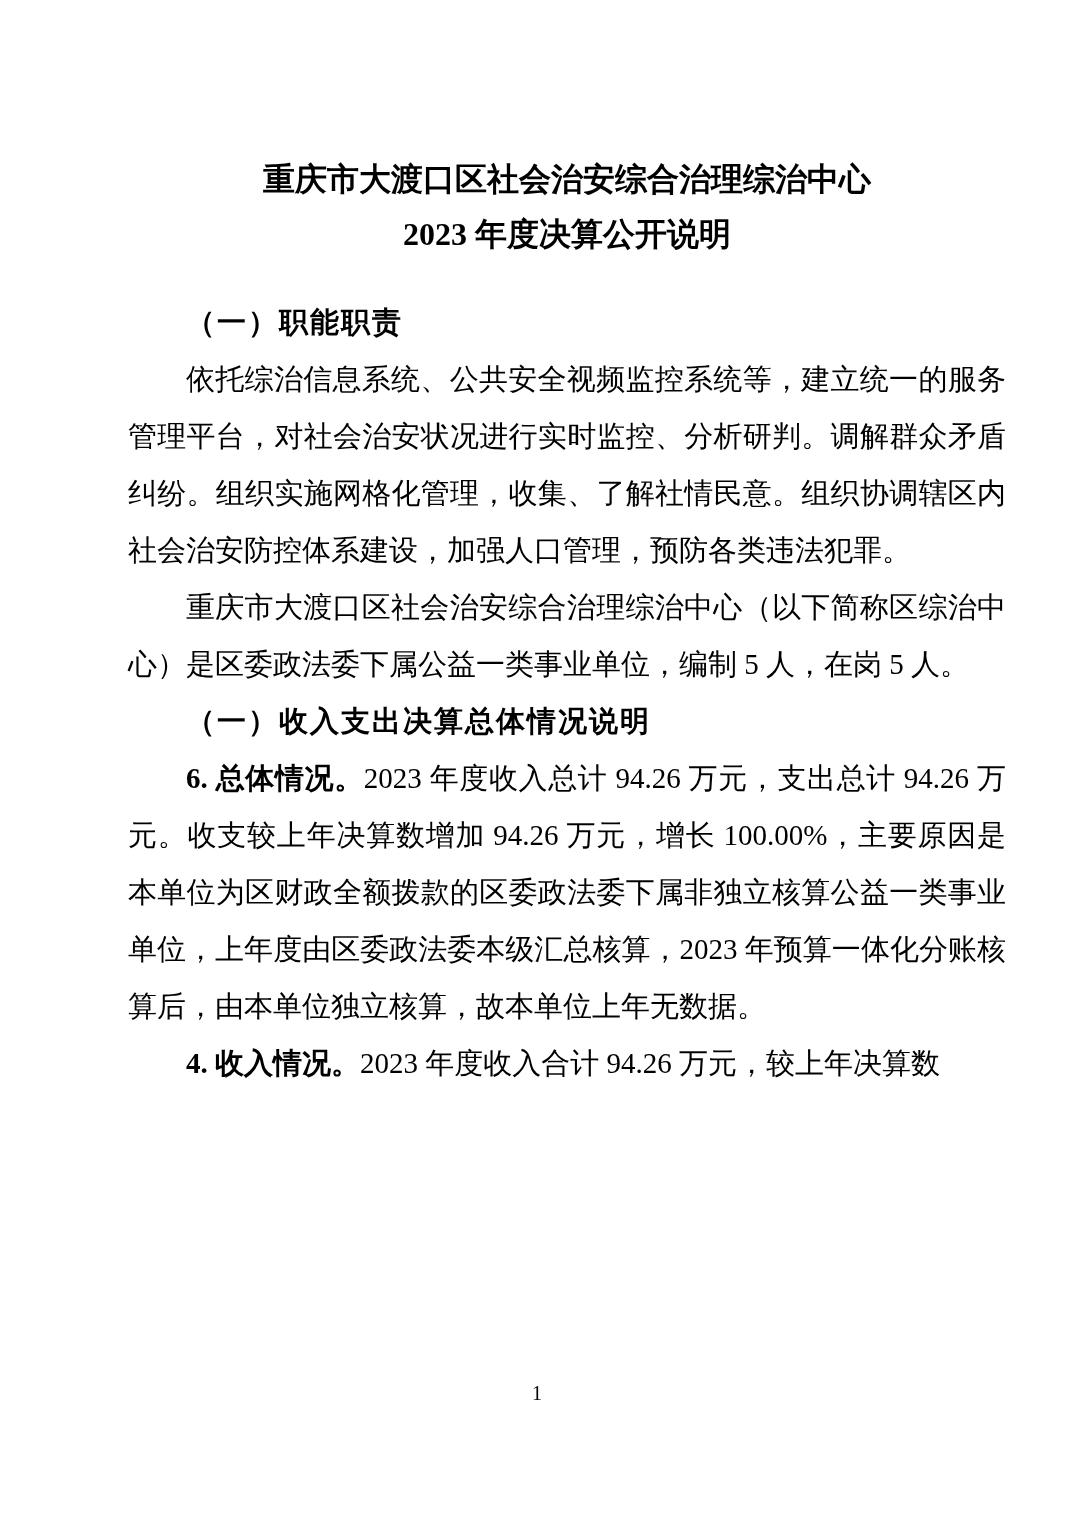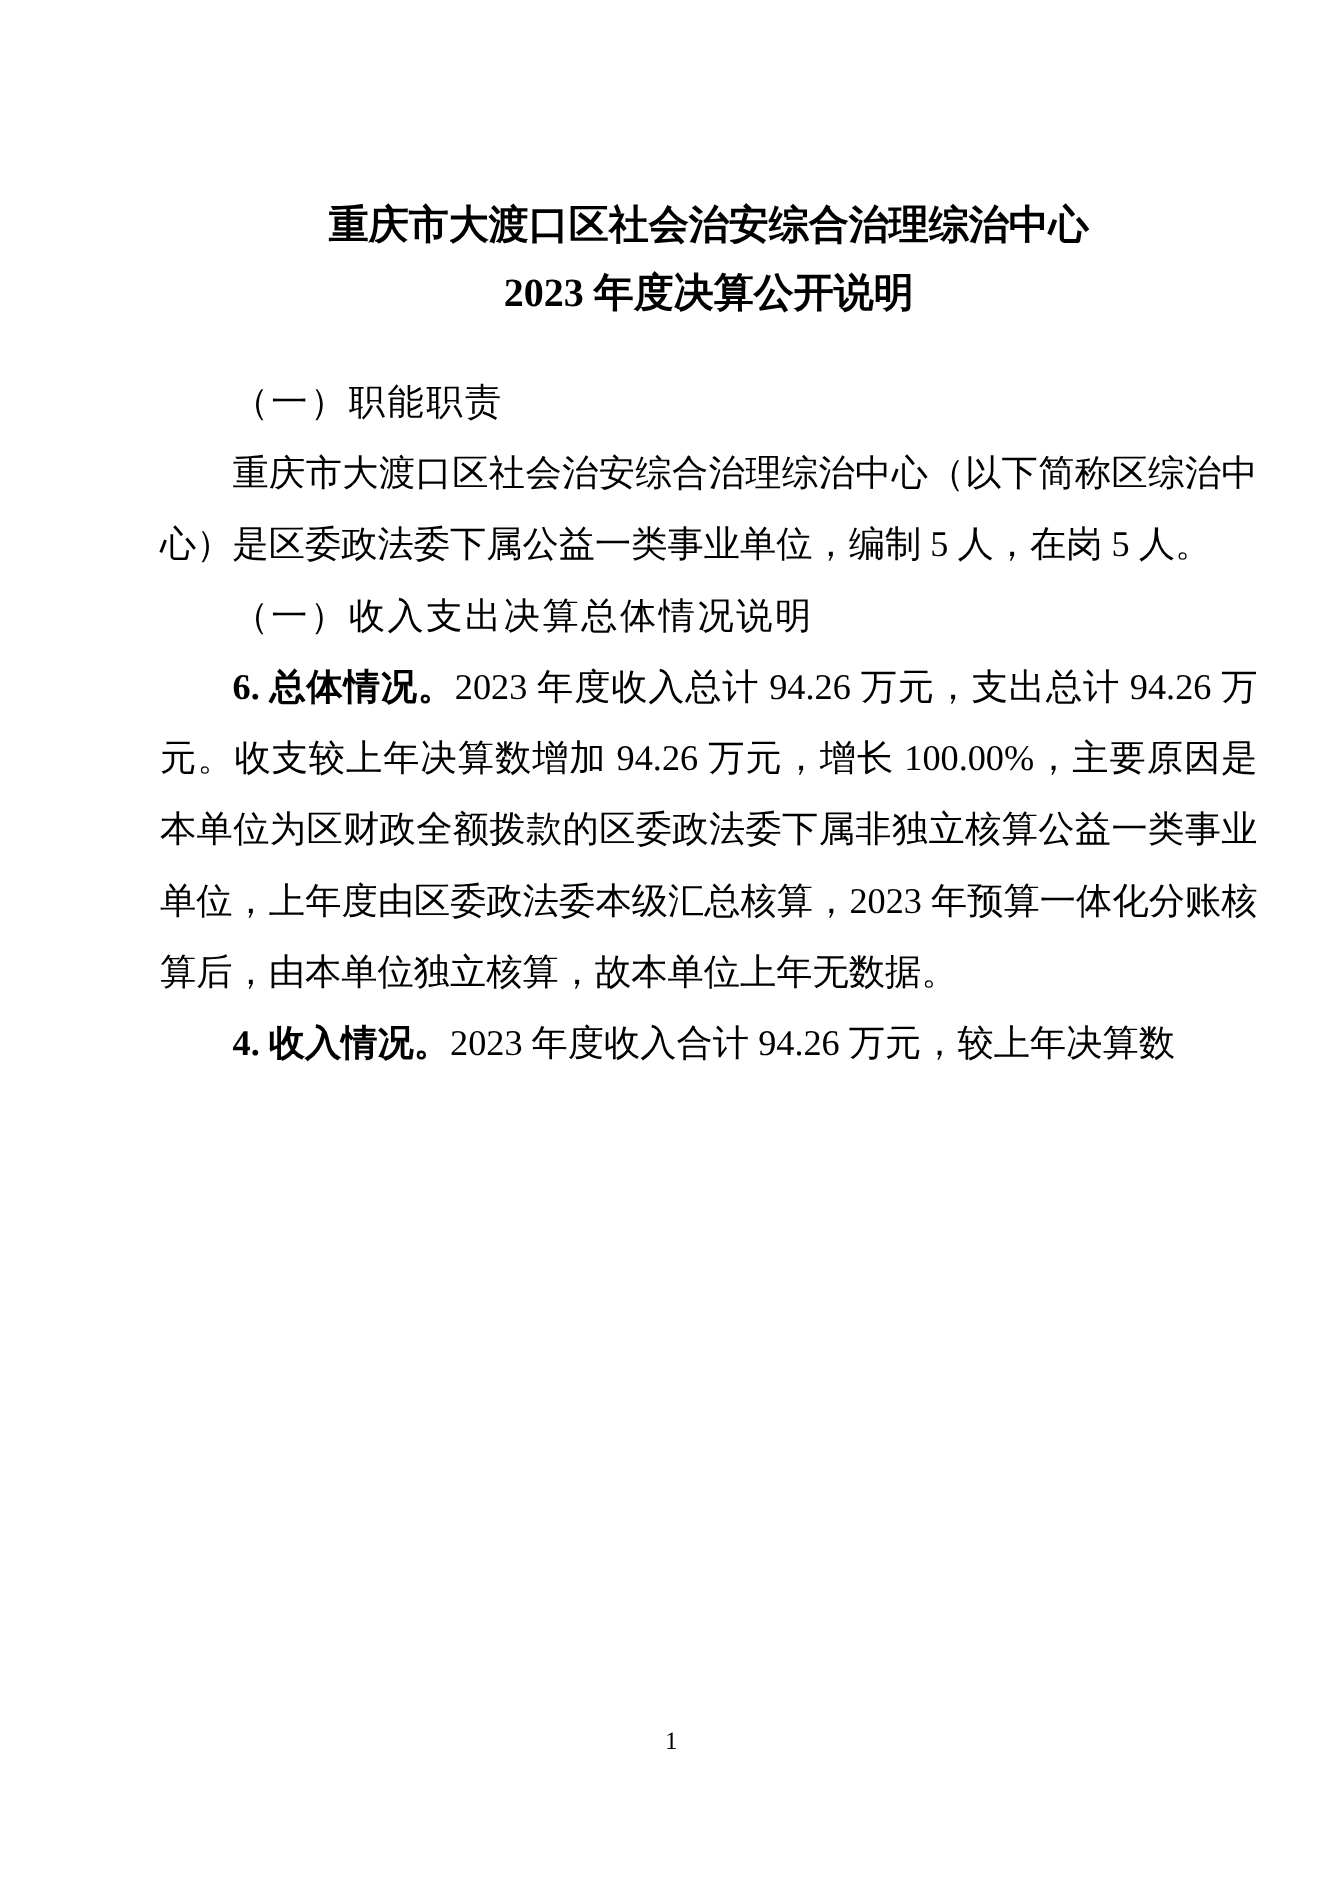--- a/index.html
+++ b/index.html
@@ -30,21 +30,21 @@
   }
   .title-line { display: block; }
   .h1 {
     font-family: "Liberation Sans", "DejaVu Sans", sans-serif;
     font-weight: bold;
     font-size: 29px;
     line-height: 57px;
     text-indent: 2em;
   }
   .h2 {
-    font-weight: normal;
+    font-weight: bold;
     font-size: 29px;
     line-height: 57px;
     text-indent: 2em;
     letter-spacing: 2px;
   }
   .para {
     font-size: 29px;
     line-height: 57px;
     text-indent: 2em;
     text-align: justify;
@@ -67,20 +67,21 @@
   <div class="content">
 
     <div class="doc-title">
       <span class="title-line">重庆市大渡口区社会治安综合治理综治中心</span>
       <span class="title-line">2023 年度决算公开说明</span>
     </div>
 
 
     <div class="h2">（一）职能职责</div>
 
+    <p class="para">依托综治信息系统、公共安全视频监控系统等，建立统一的服务管理平台，对社会治安状况进行实时监控、分析研判。调解群众矛盾纠纷。组织实施网格化管理，收集、了解社情民意。组织协调辖区内社会治安防控体系建设，加强人口管理，预防各类违法犯罪。</p>
 
 
     <p class="para">重庆市大渡口区社会治安综合治理综治中心（以下简称区综治中心）是区委政法委下属公益一类事业单位，编制 5 人，在岗 5 人。</p>
 
 
     <div class="h2">（一）收入支出决算总体情况说明</div>
 
     <p class="para"><span class="lead">6. 总体情况。</span><span>2023 年度收入总计 94.26 万元，支出总计 94.26 万元。收支较上年决算数增加 94.26 万元，增长 100.00%，主要原因是本单位为区财政全额拨款的区委政法委下属非独立核算公益一类事业单位，上年度由区委政法委本级汇总核算，2023 年预算一体化分账核算后，由本单位独立核算，故本单位上年无数据。</span></p>
 
     <p class="para"><span class="lead">4. 收入情况。</span><span>2023 年度收入合计 94.26 万元，较上年决算数</span></p>

